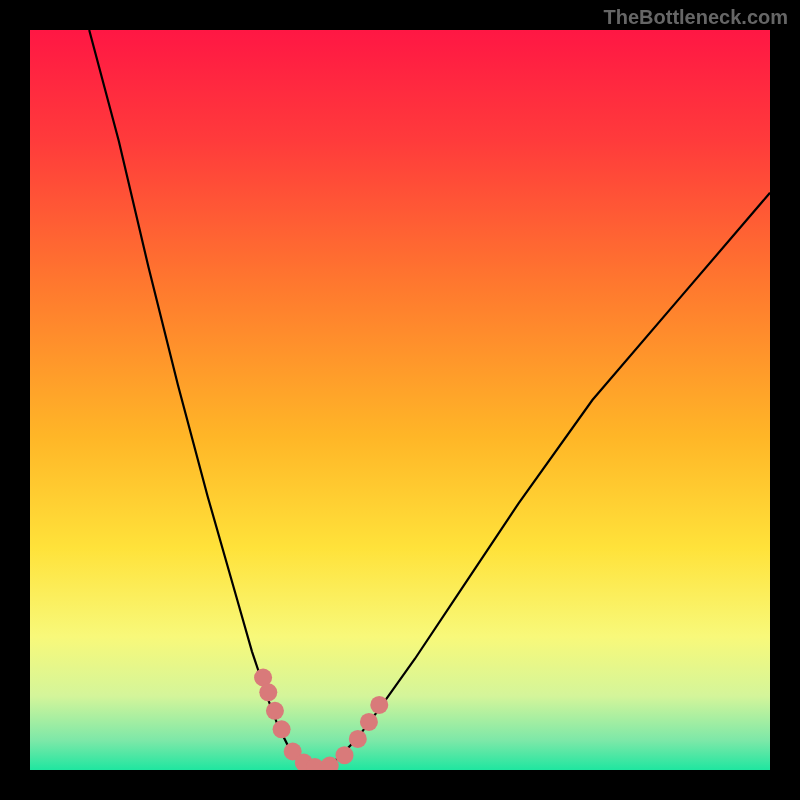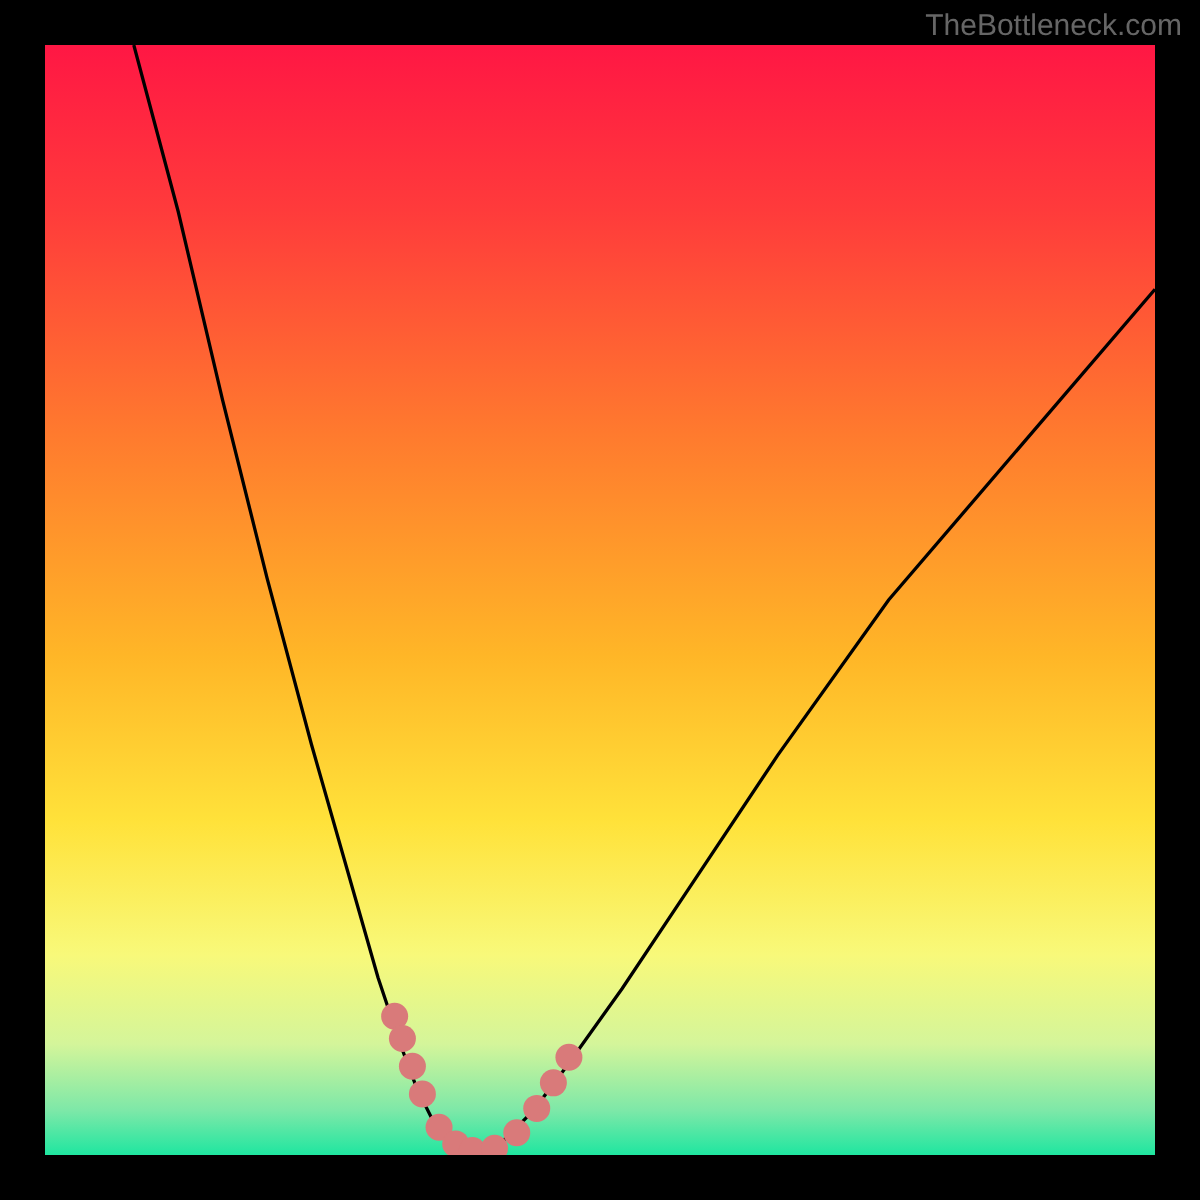--- a/index.html
+++ b/index.html
@@ -30,21 +30,21 @@
     top: 0;
     width: 740px;
     height: 740px;
   }
   .watermark {
     position: absolute;
     top: 6px;
     right: 12px;
     color: #666;
     font-size: 20px;
-    font-weight: 400;
+    font-weight: 700;
     z-index: 10;
   }
   svg.curves {
     position: absolute;
     left: 0;
     top: 0;
     width: 740px;
     height: 740px;
     pointer-events: none;
   }

